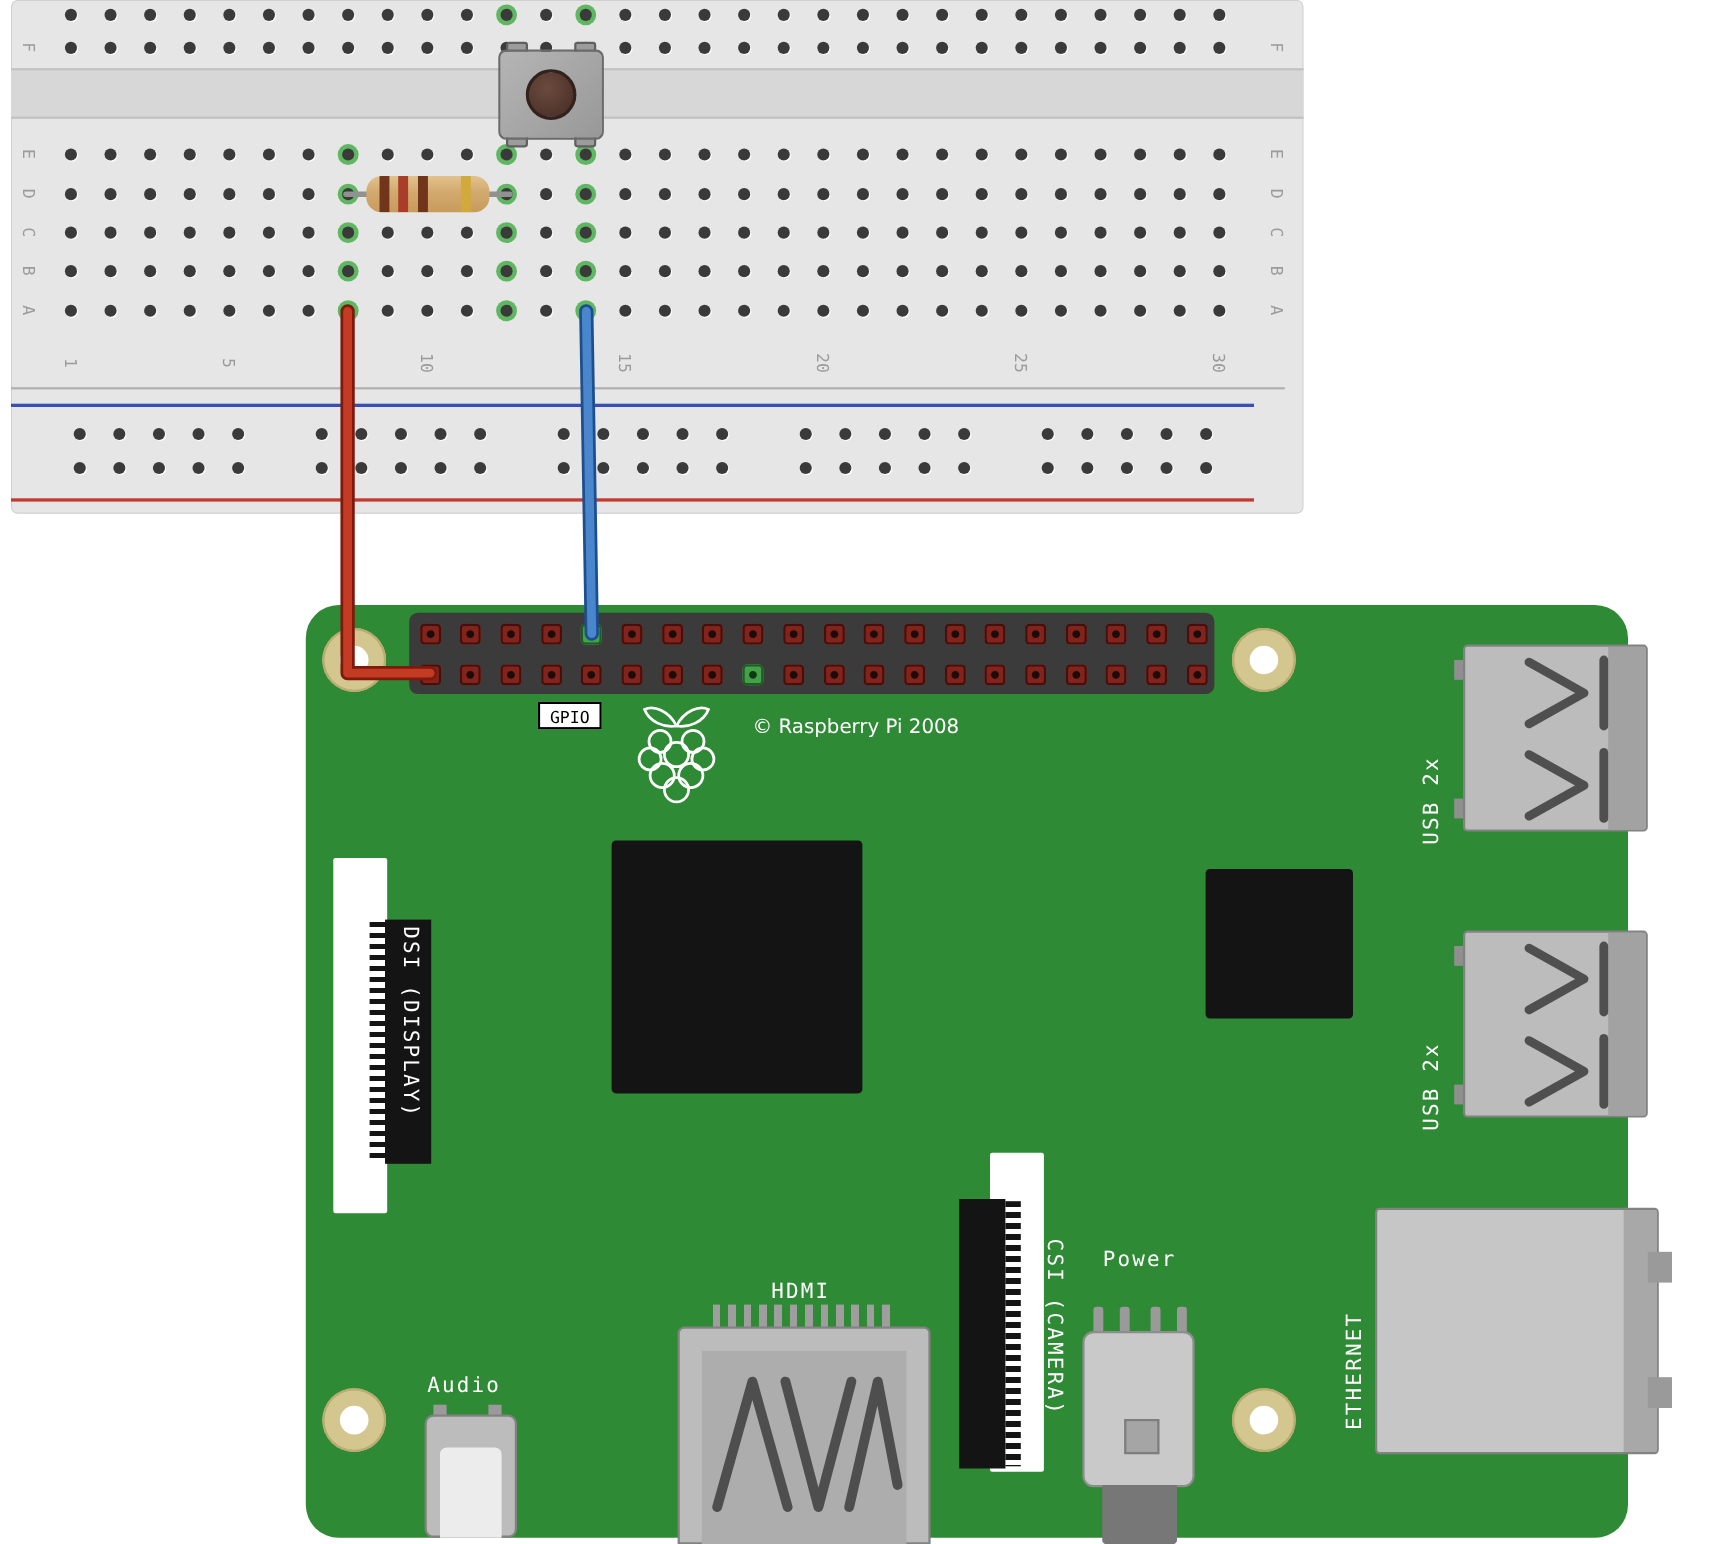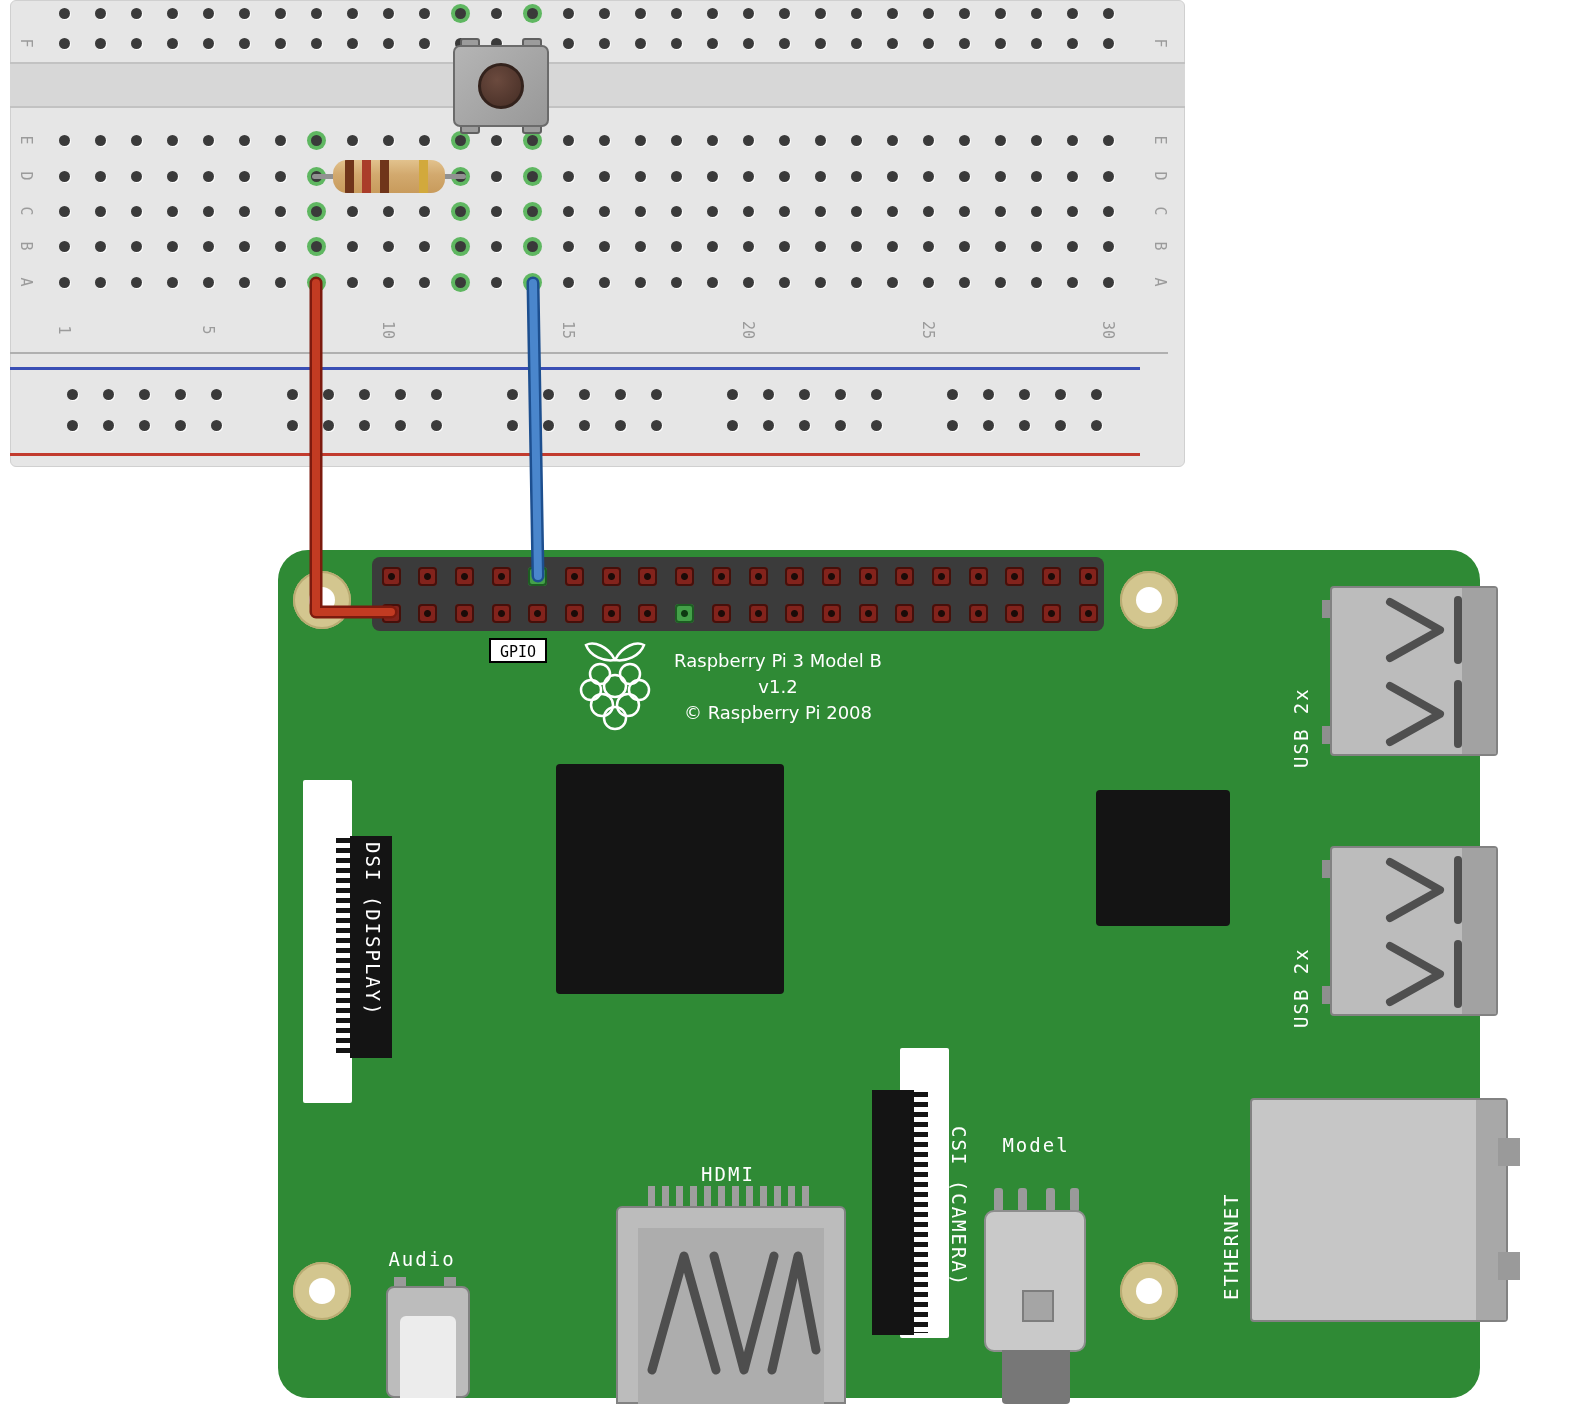--- a/index.html
+++ b/index.html
@@ -421,21 +421,20 @@
       <circle cx="13" cy="52" r="10"></circle>
         <circle cx="37" cy="48" r="11"></circle>
         <circle cx="61" cy="52" r="10"></circle>
       <circle cx="24" cy="67" r="11"></circle>
         <circle cx="50" cy="67" r="11"></circle>
       <circle cx="37" cy="80" r="11"></circle>
     </g>
   </svg>
 
   <div class="abs" style="left:658px;top:648px;width:240px;text-align:center;color:#fff;font-size:18px;line-height:26px">
-    <div>Raspberry Pi 3 Model B v1.2</div>
     <div>© Raspberry Pi 2008</div>
   </div>
 
   <div class="chip" style="left:556px;top:764px;width:228px;height:230px"></div>
   <div class="chip" style="left:1096px;top:790px;width:134px;height:136px"></div>
 
   <div class="abs" style="left:303px;top:780px;width:49px;height:323px;background:#fff;border-radius:2px"></div>
   <div class="abs" style="left:350px;top:836px;width:42px;height:222px;background:#141414"></div>
   <div class="teeth" style="left:336px;top:838px;height:218px"></div>
   <div class="mlabel vdown" style="left:362px;top:842px;height:220px">DSI (DISPLAY)</div>
@@ -489,21 +488,21 @@
       <svg width="186" height="150" viewBox="0 0 186 150" style="position:absolute;left:0;top:12px">
         <g stroke="#4e4e4e" stroke-width="9" fill="none" stroke-linecap="round" stroke-linejoin="round">
           <polyline points="14,130 46,16 78,130"></polyline>
           <polyline points="76,16 106,130 136,16"></polyline>
           <polyline points="134,130 160,16 178,110"></polyline>
         </g>
       </svg>
     </div>
   </div>
 
-  <div class="mlabel" style="left:990px;top:1134px;width:92px;text-align:center">Model</div>
+  <div class="mlabel" style="left:990px;top:1134px;width:92px;text-align:center">Power</div>
   <div class="abs" style="left:994px;top:1188px;width:9px;height:24px;background:#9a9a9a;border-radius:3px"></div>
   <div class="abs" style="left:1018px;top:1188px;width:9px;height:24px;background:#9a9a9a;border-radius:3px"></div>
   <div class="abs" style="left:1046px;top:1188px;width:9px;height:24px;background:#9a9a9a;border-radius:3px"></div>
   <div class="abs" style="left:1070px;top:1188px;width:9px;height:24px;background:#9a9a9a;border-radius:3px"></div>
   <div class="abs" style="left:984px;top:1210px;width:102px;height:142px;background:#c9c9c9;border:2px solid #8d8d8d;border-radius:10px">
     <div class="abs" style="left:36px;top:78px;width:32px;height:32px;background:#a5a5a5;border:2px solid #7d7d7d"></div>
   </div>
   <div class="abs" style="left:1002px;top:1350px;width:68px;height:54px;background:#777;border-radius:0 0 4px 4px"></div>
 
   <div class="mlabel" style="left:376px;top:1248px;width:92px;text-align:center">Audio</div>

